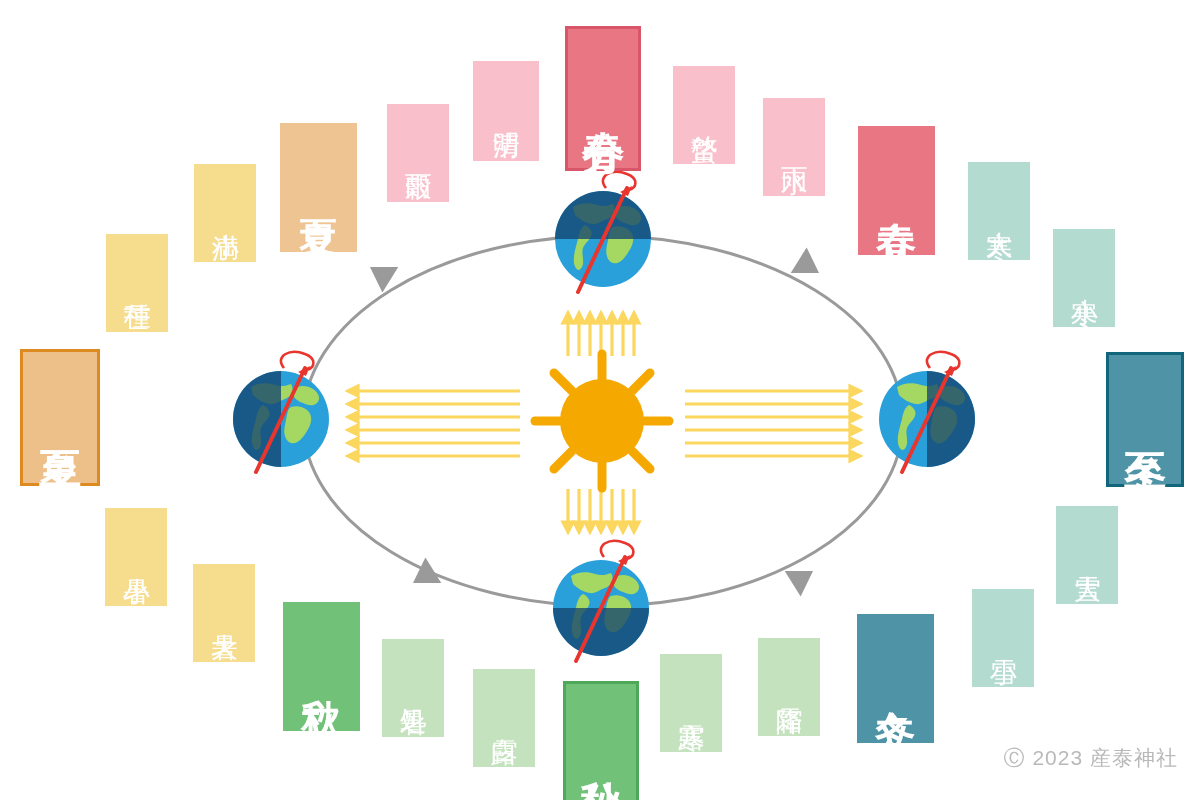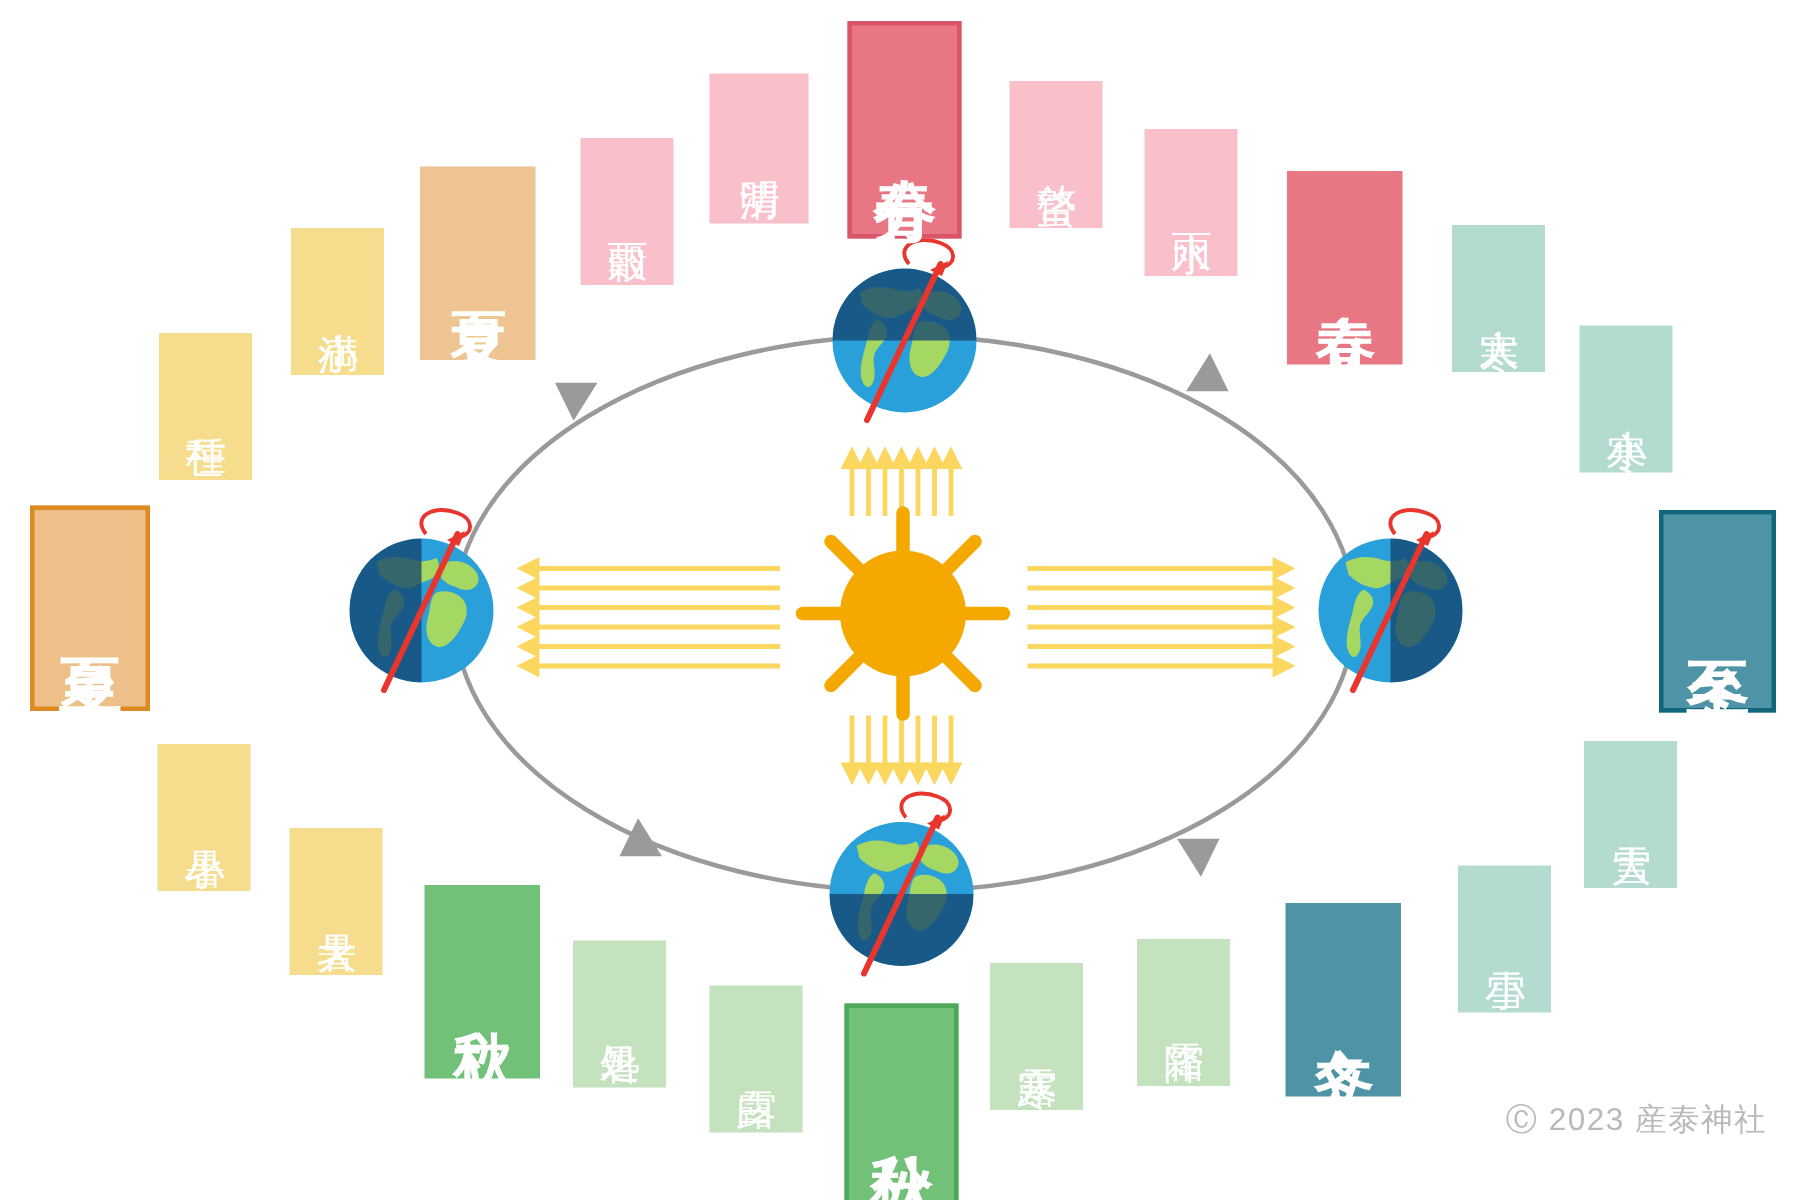--- a/index.html
+++ b/index.html
@@ -4,21 +4,21 @@
 <title>二十四節気</title>
 <style>
   html,body{margin:0;padding:0;}
   body{
     width:1200px;height:800px;
     background:#ffffff;
     font-family:"Liberation Sans","DejaVu Sans",sans-serif;
     overflow:hidden;
     position:relative;
   }
-  #stage{position:absolute;left:0;top:4px;width:1200px;height:776px;}
+  #stage{position:absolute;left:0;top:16px;width:1200px;height:776px;}
 
   
   #scene{position:absolute;left:0;top:0;width:1200px;height:800px;}
 
   
   .term{
     position:absolute;
     box-sizing:border-box;
     display:flex;
     align-items:center;

